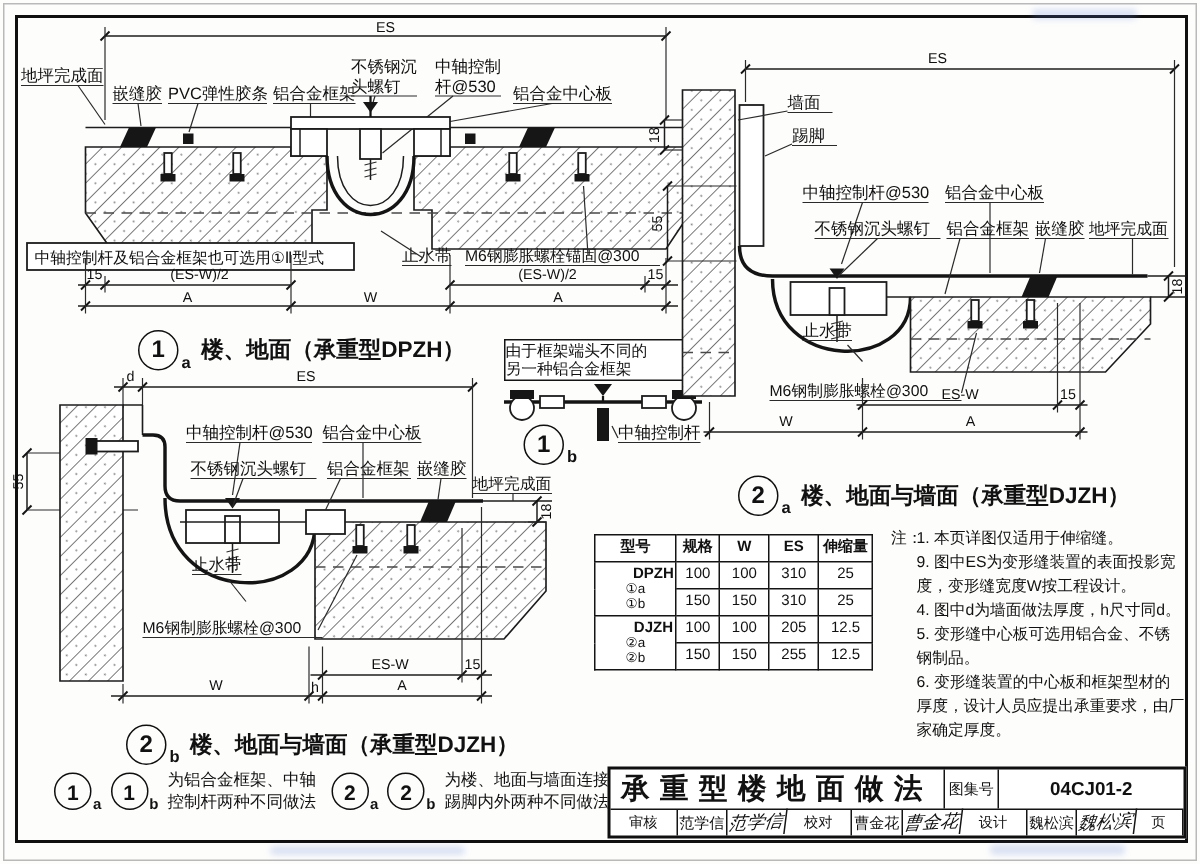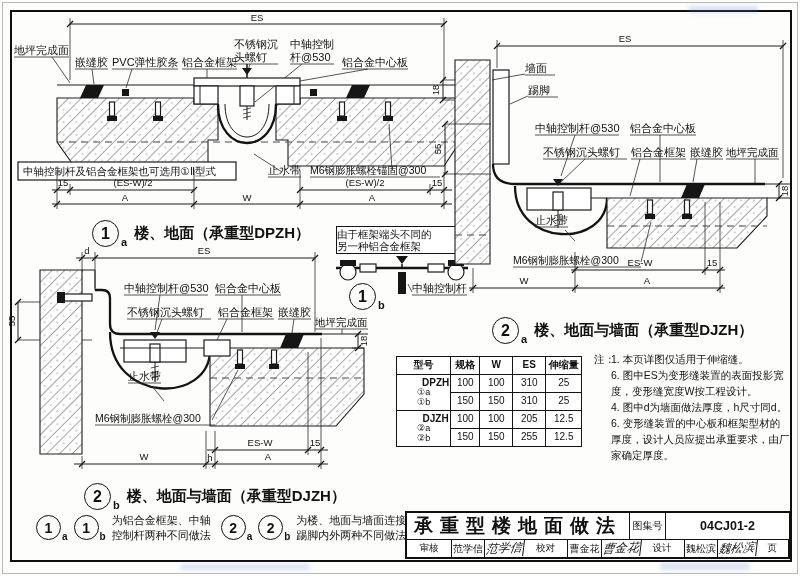--- a/index.html
+++ b/index.html
@@ -542,22 +542,23 @@
       <td>150</td>
       <td>255</td>
       <td>12.5</td>
     </tr>
   </tbody>
     </table>
 
   <div class="notes">
     <span class="notes-label">注：</span>
     <div class="note-item">1. 本页详图仅适用于伸缩缝。</div>
-    <div class="note-item">6. 图中ES为变形缝装置的表面投影宽度，变形缝宽度W按工程设计。</div>
+    <div class="note-item">9. 图中ES为变形缝装置的表面投影宽度，变形缝宽度W按工程设计。</div>
     <div class="note-item">4. 图中d为墙面做法厚度，h尺寸同d。</div>
+    <div class="note-item">5. 变形缝中心板可选用铝合金、不锈钢制品。</div>
     <div class="note-item">6. 变形缝装置的中心板和框架型材的厚度，设计人员应提出承重要求，由厂家确定厚度。</div>
   </div>
 
   <div class="legend">
     <div class="lgroup">
       <span class="lpair">
           <span class="lcirc">1</span>
           <span class="lsub">a</span>
         </span>
       <span class="lpair">

